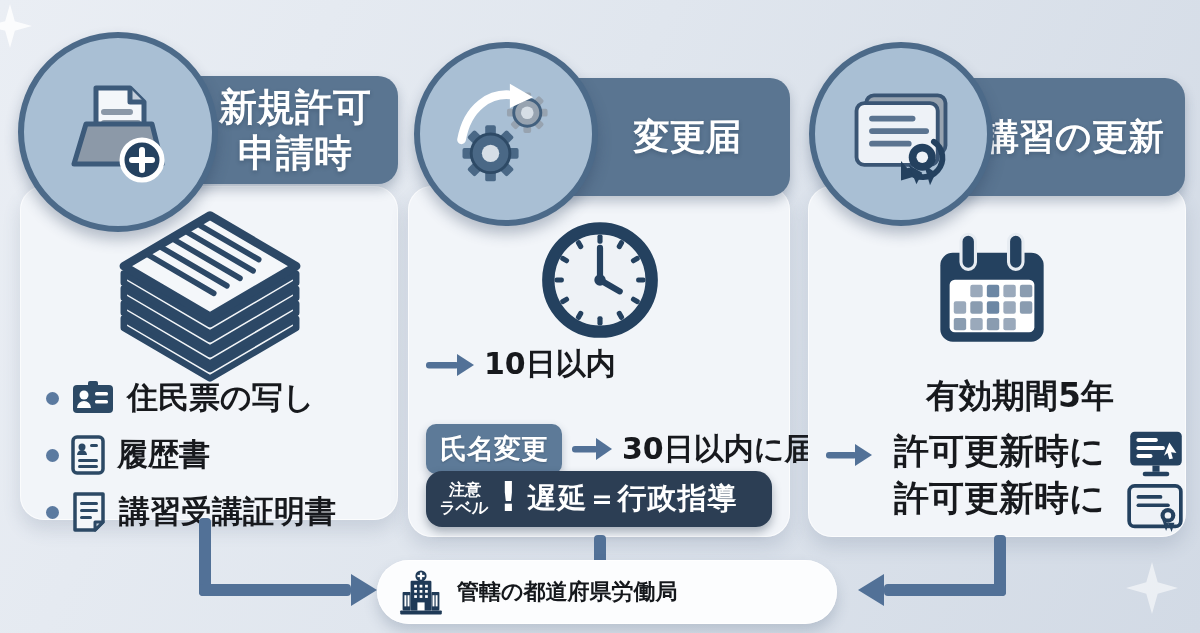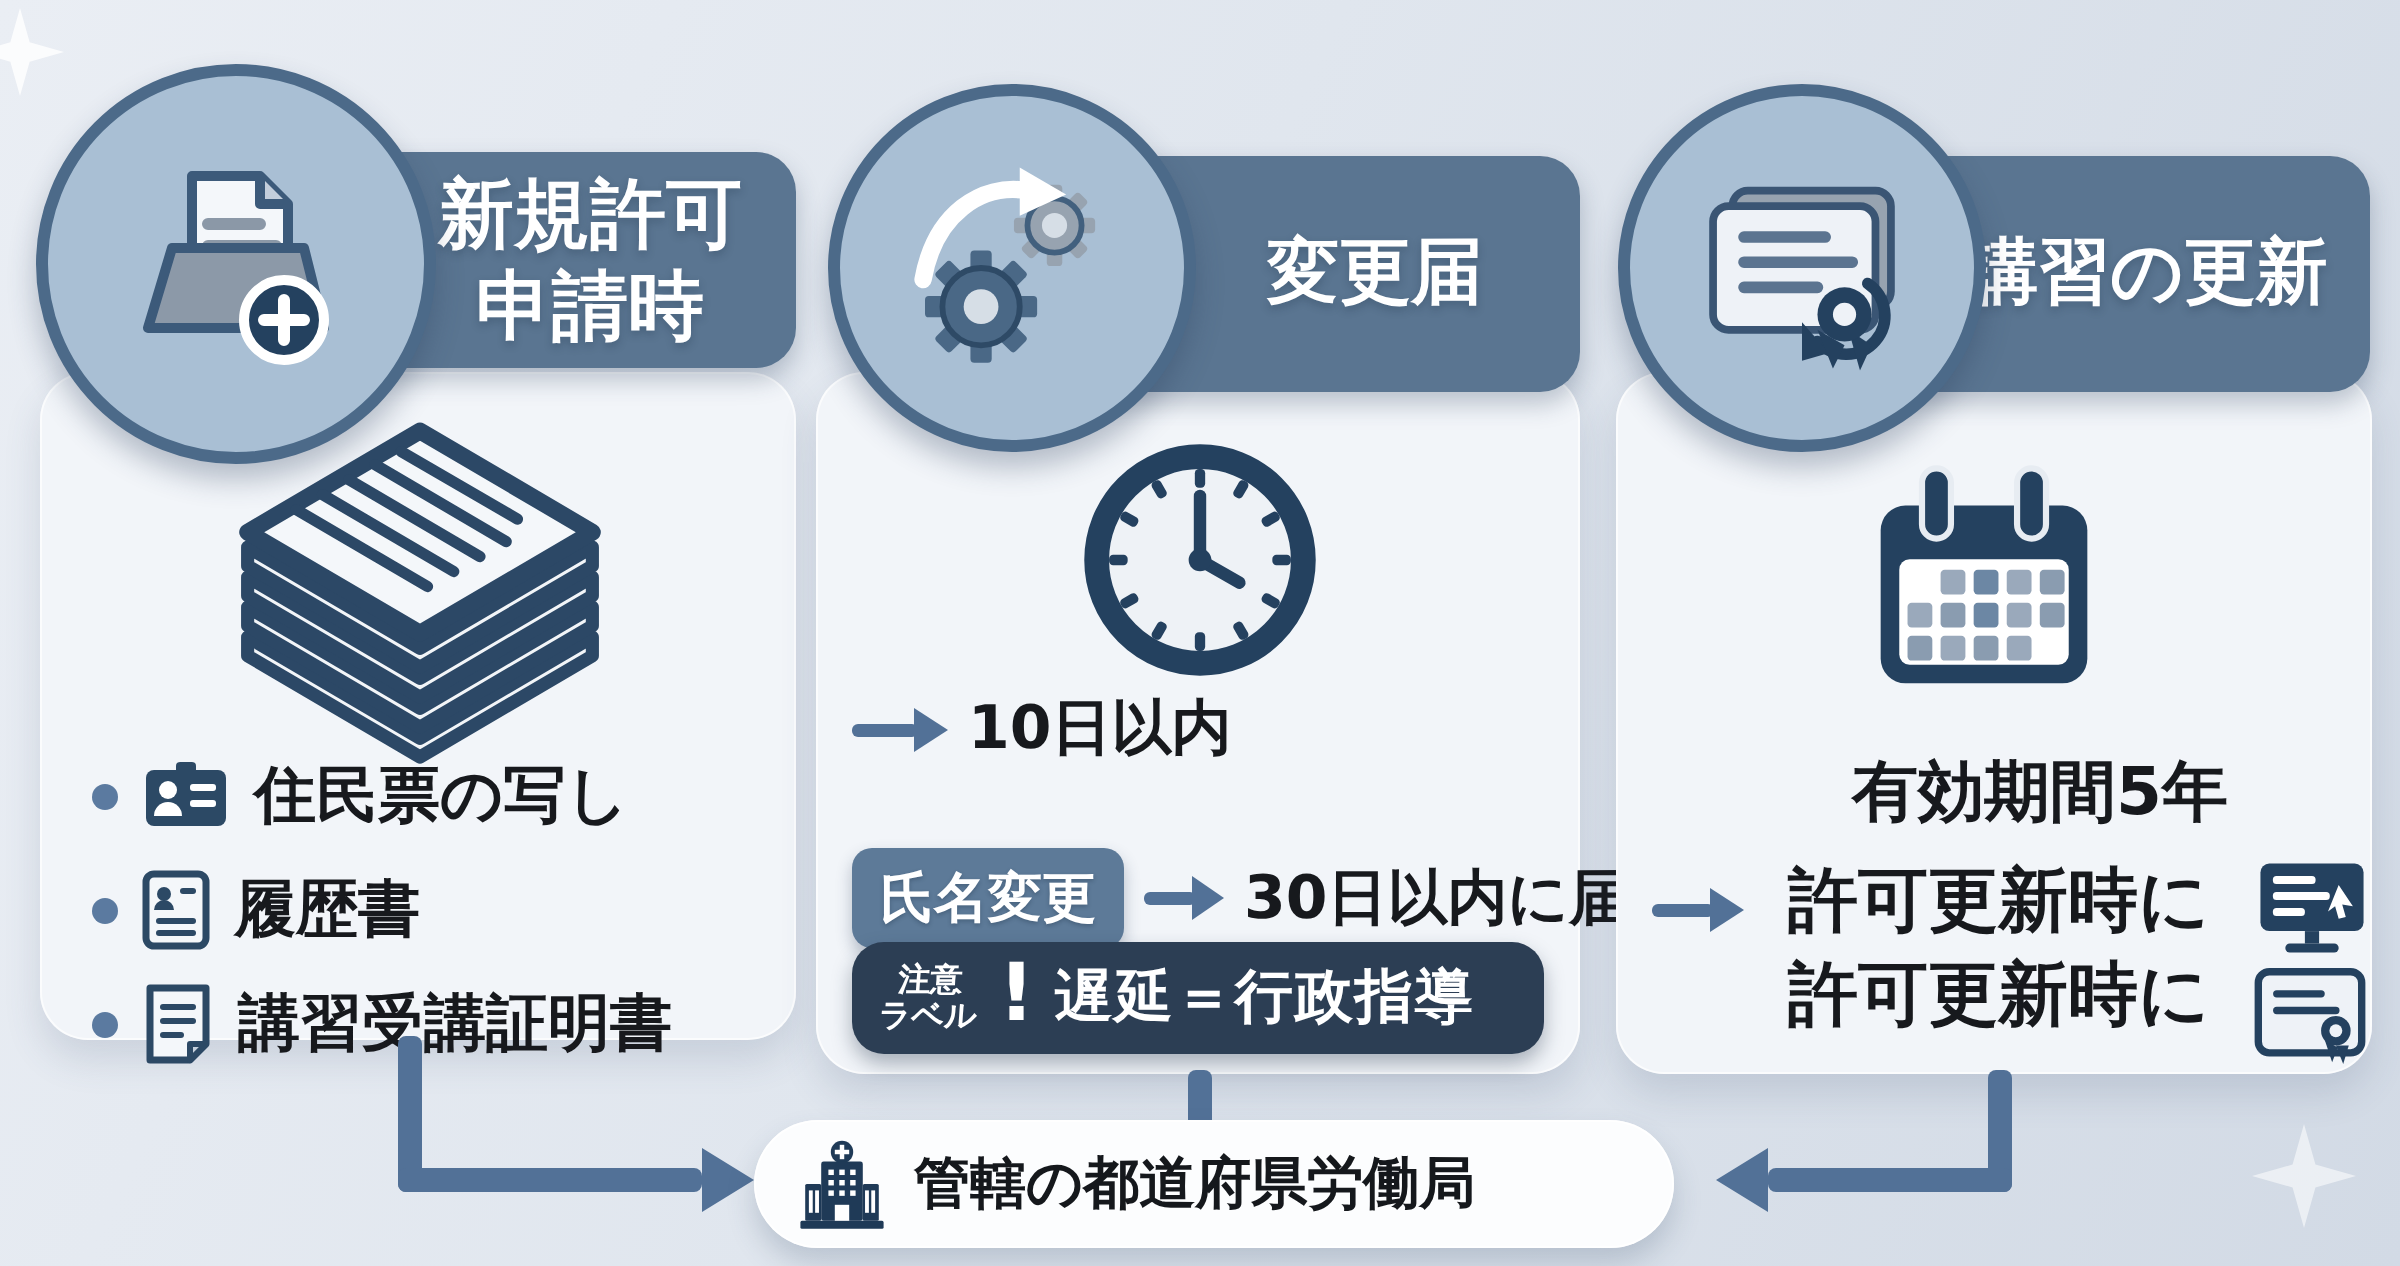--- a/index.html
+++ b/index.html
@@ -58,21 +58,21 @@
   .noteicons{display:flex;flex-direction:column;gap:6px;margin-top:2px;}
   
   .conn{background:#527197;}
   .ah-right{width:0;height:0;border-top:16px solid transparent;border-bottom:16px solid transparent;border-left:26px solid #527197;}
   .ah-left{width:0;height:0;border-top:16px solid transparent;border-bottom:16px solid transparent;border-right:26px solid #527197;}
   
   .fpill{
     background:#fcfdfe;border-radius:32px;display:flex;align-items:center;gap:12px;
     padding:0 24px 0 20px;box-shadow:0 8px 14px rgba(60,80,110,.22), inset 0 0 0 1px rgba(255,255,255,.8);
   }
-  .flabel{font-size:28px;font-weight:bold;color:#15181c;white-space:nowrap;}
+  .flabel{font-size:22px;font-weight:bold;color:#15181c;white-space:nowrap;}
   
   .sparkle{
     background:#fff;
     clip-path:polygon(50% 0,61% 39%,100% 50%,61% 61%,50% 100%,39% 61%,0 50%,39% 39%);
   }
 </style>
 </head>
 <body>
 
 <div id="stage">

